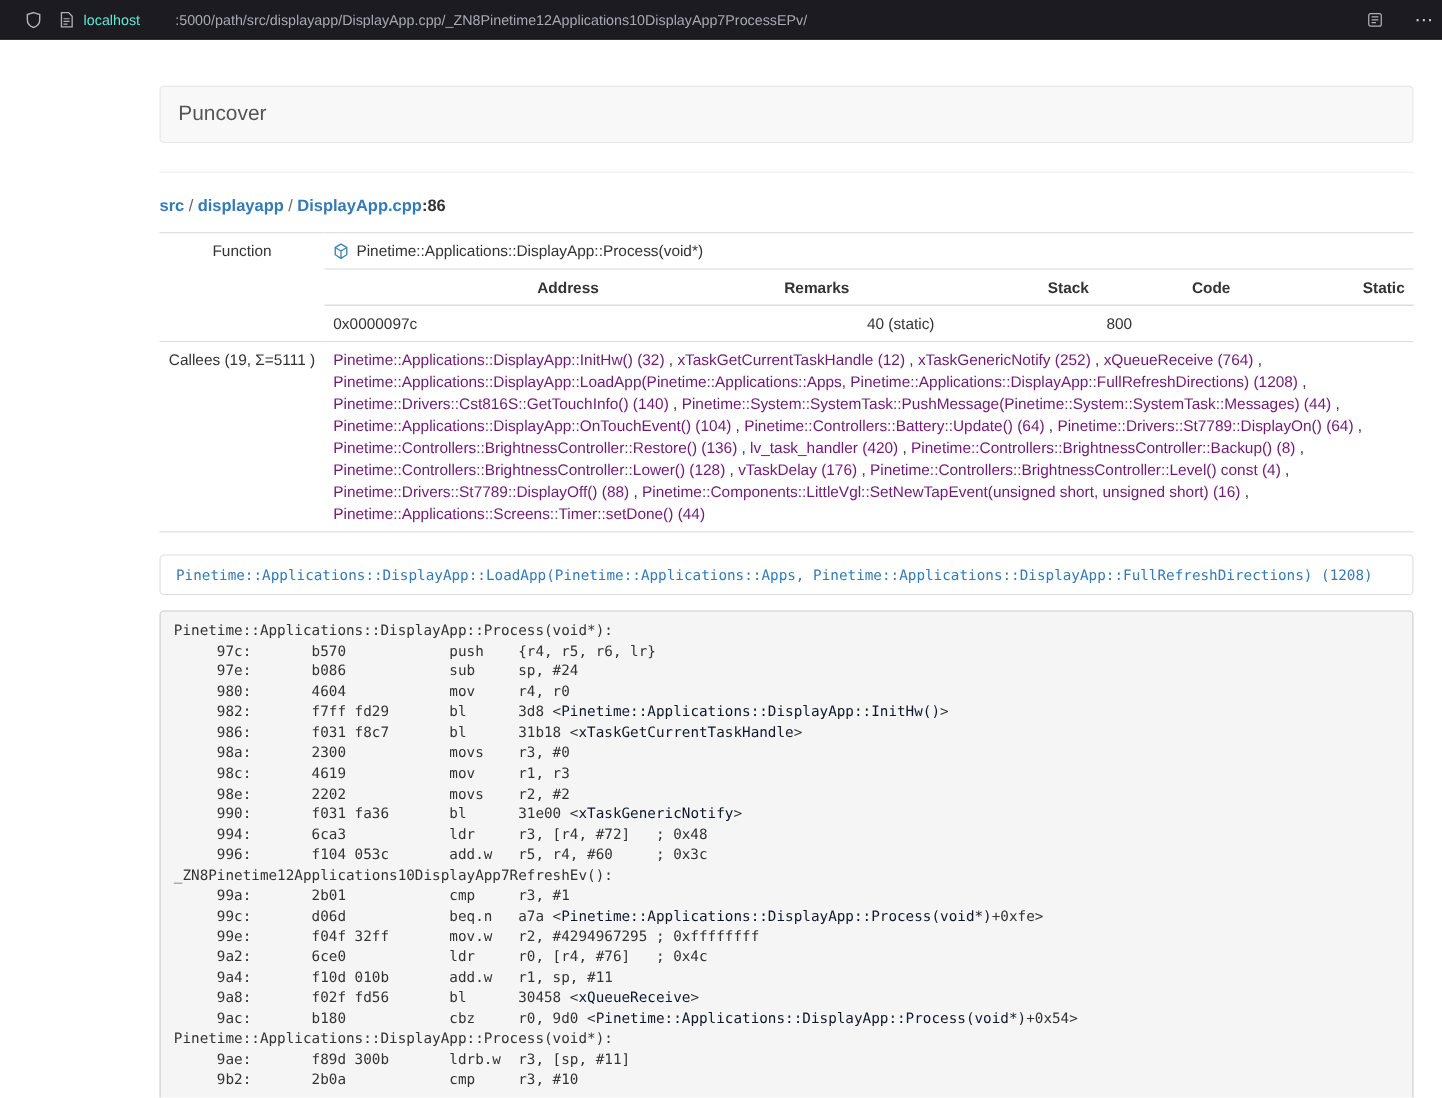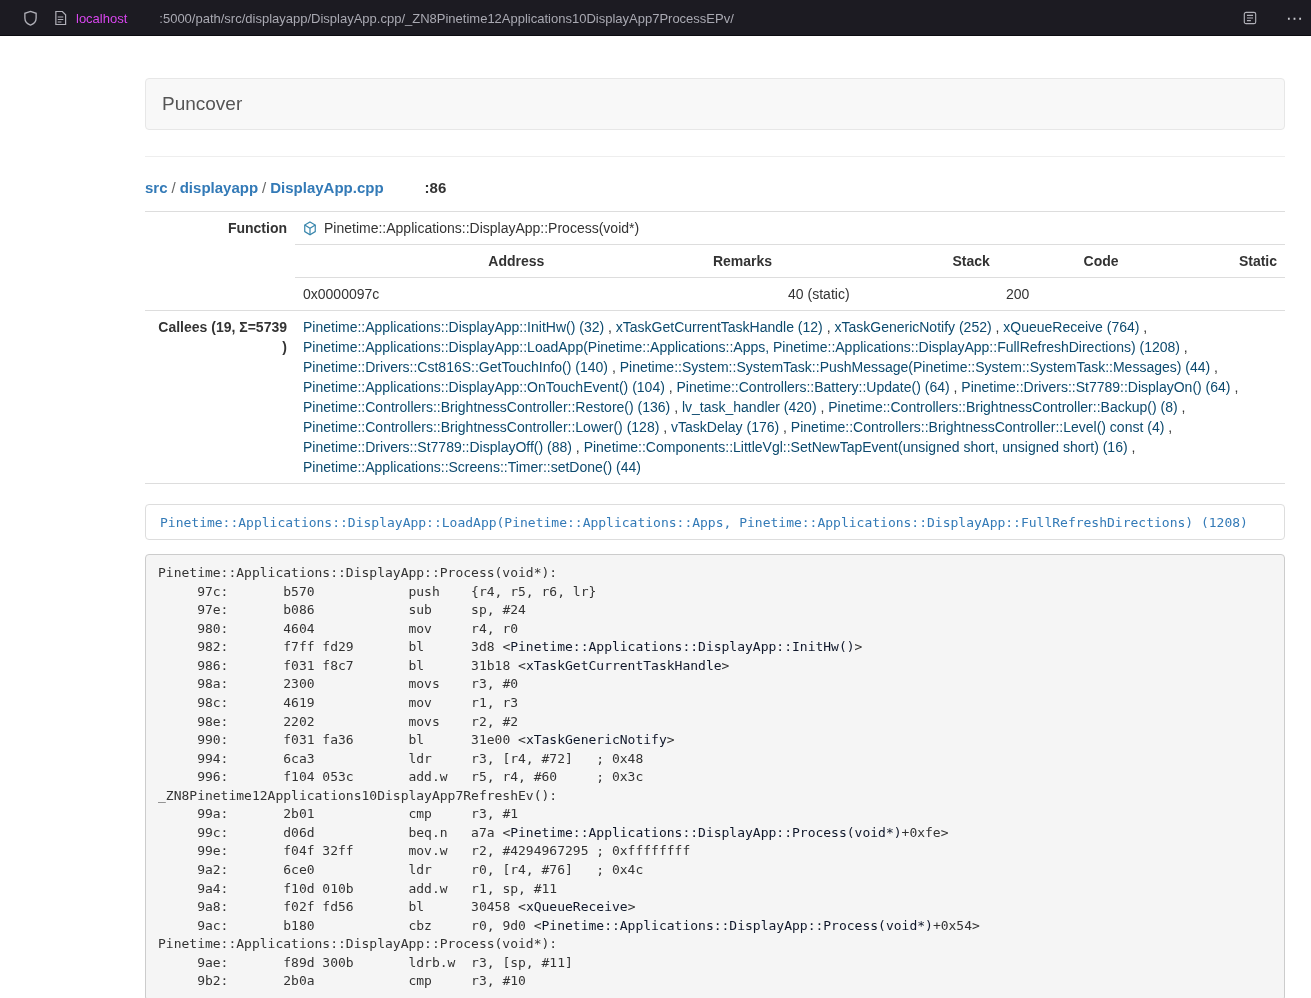--- a/index.html
+++ b/index.html
@@ -18,65 +18,65 @@
   }
   .chrome-btn { position: absolute; top: 50%; transform: translateY(-50%); color: #b0b0b8; display: inline-flex; align-items: center; }
   .chrome-shield { left: 23px; }
   .chrome-page  { left: 54px; }
   .chrome-reader{ left: 1243px; }
   .chrome-menu  { left: 1286px; font-size: 17px; color: #c9c9cf; letter-spacing: 1px; }
   .url-text {
     position: absolute; left: 76px; top: 50%; transform: translateY(-50%);
     font-size: 13px; white-space: nowrap; cursor: text;
   }
-  .url-host { color: #d946ef; }
+  .url-host { color: #5eead4; }
   .url-rest { color: #a9a9b2; margin-left: 32px; }
 
   
   .container { width: 1170px; padding: 0 15px; margin-left: 130px; }
 
   .navbar {
     margin-top: 42px; height: 52px; background: #f8f8f8;
     border: 1px solid #e7e7e7; border-radius: 4px;
     display: flex; align-items: center;
   }
   .brand { padding-left: 16px; font-size: 19px; color: #555; cursor: pointer; text-align: center; }
 
   hr.rule { border: none; border-top: 1px solid #eee; margin: 26px 0 0 0; }
 
   .breadcrumb { margin-top: 20px; font-size: 15px; font-weight: bold; line-height: 21px; }
   .breadcrumb a { color: #337ab7; text-decoration: none; }
   .breadcrumb .sep { color: #666; font-weight: normal; margin: 0 4px; }
-  .breadcrumb .line-no { color: #333; margin-left: 41px; }
+  .breadcrumb .line-no { color: #333; }
 
   
   table.info-table {
     width: 100%; border-collapse: collapse; margin-top: 13px;
     border-top: 1px solid #ddd; border-bottom: 1px solid #ddd;
   }
   table.info-table > tbody > tr > th {
-    width: 150px; text-align: right; vertical-align: top;
-    padding: 6px 8px; font-weight: bold; font-size: 14px;
+    width: 150px; text-align: center; vertical-align: top;
+    padding: 6px 8px; font-weight: normal; font-size: 14px;
     border-top: 1px solid #ddd; line-height: 20px;
   }
   table.info-table > tbody > tr > td {
     padding: 0; vertical-align: top; border-top: 1px solid #ddd;
   }
   .function-line { padding: 6px 8px; display: flex; align-items: center; line-height: 20px; }
   .fn-icon { display: inline-flex; margin-right: 7px; }
 
   table.stats-table { width: 100%; border-collapse: collapse; }
   table.stats-table th {
     text-align: right; font-weight: bold; padding: 6px 8px; line-height: 20px;
     border-top: 1px solid #ddd; border-bottom: 1px solid #ddd;
   }
   table.stats-table td { padding: 6px 8px; line-height: 20px; }
 
   .callees { padding: 6px 8px; line-height: 20px; }
-  .callees a { color: #0c4a6e; text-decoration: none; }
+  .callees a { color: #701a75; text-decoration: none; }
 
   
   .highlight-box {
     margin-top: 20px; border: 1px solid #ddd; border-radius: 4px;
     padding: 9px 14px; background: #fff;
   }
   .highlight-box a {
     font-family: "DejaVu Sans Mono", monospace; font-size: 13px;
     color: #337ab7; text-decoration: none; white-space: pre;
   }
@@ -160,29 +160,29 @@
                     <th>Stack</th>
                     <th>Code</th>
                     <th>Static</th>
                   </tr>
                 </thead>
                 <tbody>
                   <tr>
                     <td>0x0000097c</td>
                     <td></td>
                     <td>40 (static)</td>
-                    <td>200</td>
+                    <td>800</td>
                     <td></td>
                   </tr>
                 </tbody>
               </table>
             </td>
           </tr>
           <tr>
-            <th>Callees (19, Σ=5739 )</th>
+            <th>Callees (19, Σ=5111 )</th>
             <td>
                 <div class="callees"><a href="#">Pinetime::Applications::DisplayApp::InitHw() (32)</a> , <a href="#">xTaskGetCurrentTaskHandle (12)</a> , <a href="#">xTaskGenericNotify (252)</a> , <a href="#">xQueueReceive (764)</a> , <a href="#">Pinetime::Applications::DisplayApp::LoadApp(Pinetime::Applications::Apps, Pinetime::Applications::DisplayApp::FullRefreshDirections) (1208)</a> , <a href="#">Pinetime::Drivers::Cst816S::GetTouchInfo() (140)</a> , <a href="#">Pinetime::System::SystemTask::PushMessage(Pinetime::System::SystemTask::Messages) (44)</a> , <a href="#">Pinetime::Applications::DisplayApp::OnTouchEvent() (104)</a> , <a href="#">Pinetime::Controllers::Battery::Update() (64)</a> , <a href="#">Pinetime::Drivers::St7789::DisplayOn() (64)</a> , <a href="#">Pinetime::Controllers::BrightnessController::Restore() (136)</a> , <a href="#">lv_task_handler (420)</a> , <a href="#">Pinetime::Controllers::BrightnessController::Backup() (8)</a> , <a href="#">Pinetime::Controllers::BrightnessController::Lower() (128)</a> , <a href="#">vTaskDelay (176)</a> , <a href="#">Pinetime::Controllers::BrightnessController::Level() const (4)</a> , <a href="#">Pinetime::Drivers::St7789::DisplayOff() (88)</a> , <a href="#">Pinetime::Components::LittleVgl::SetNewTapEvent(unsigned short, unsigned short) (16)</a> , <a href="#">Pinetime::Applications::Screens::Timer::setDone() (44)</a></div>
               </td>
           </tr>
         </tbody>
       </table>
 
       <div class="highlight-box">
         <a href="#">Pinetime::Applications::DisplayApp::LoadApp(Pinetime::Applications::Apps, Pinetime::Applications::DisplayApp::FullRefreshDirections) (1208)</a>
       </div>

